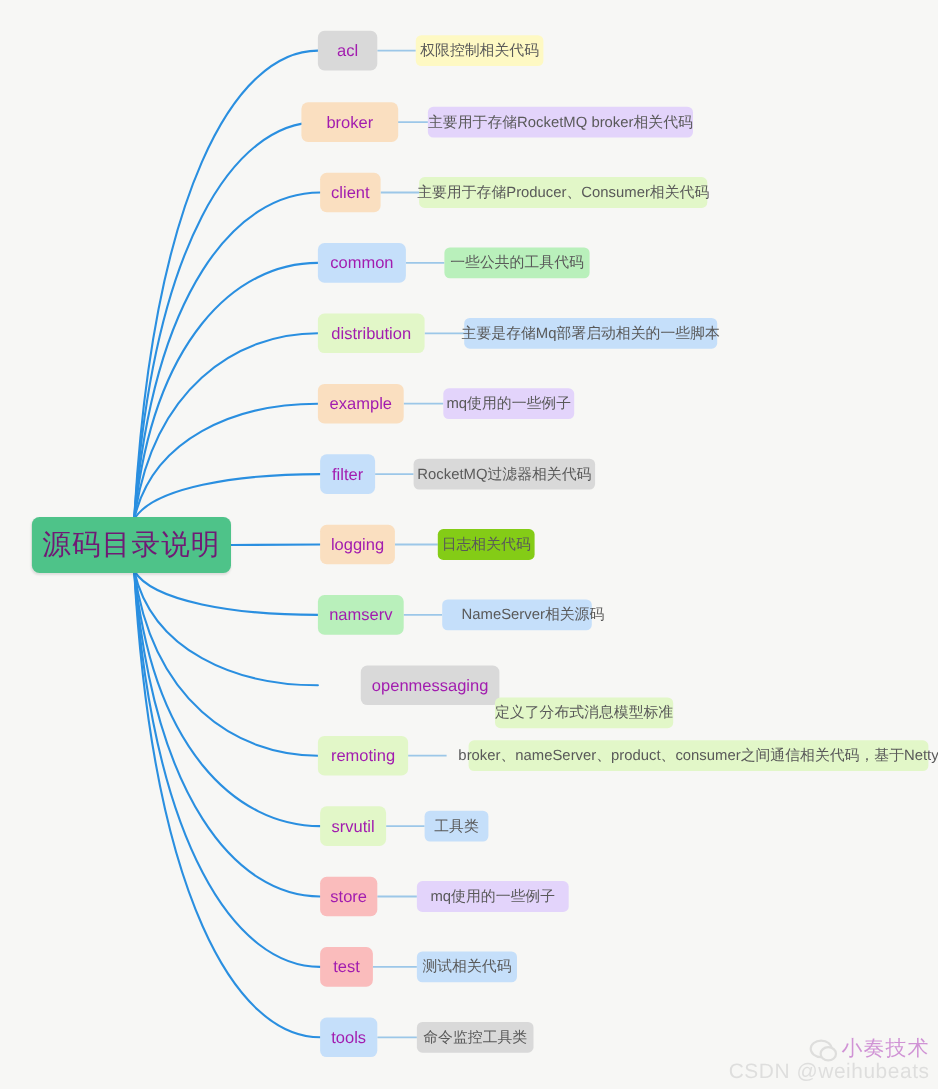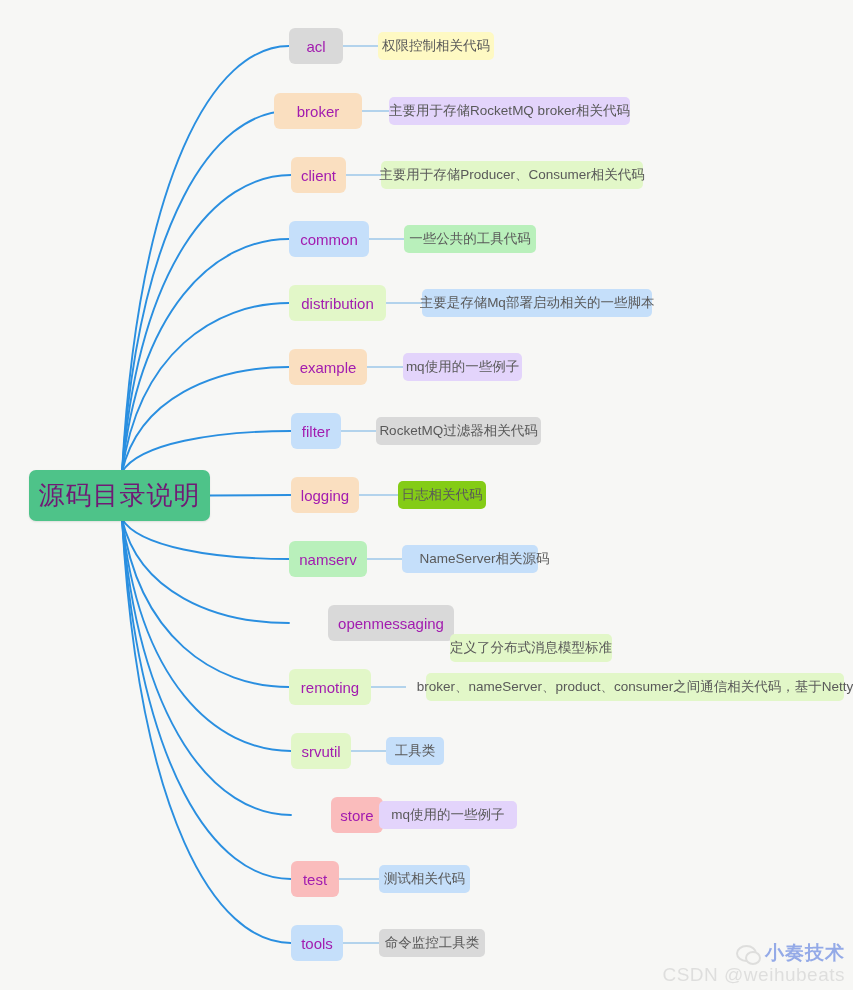--- a/index.html
+++ b/index.html
@@ -68,24 +68,23 @@
     bottom: 4px;
     text-align: right;
     pointer-events: none;
     opacity: 0.45;
   }
   .wm-line1 {
     display: flex;
     align-items: center;
     justify-content: flex-end;
     gap: 6px;
-    color: #1d4ed8;
+    color: #a21caf;
     font-size: 19px;
     letter-spacing: 1px;
-    font-weight: bold;
   }
   .wm-line2 {
     color: #c2c2c2;
     font-size: 19px;
     letter-spacing: 0.5px;
     margin-top: -2px;
   }
   .wm-logo {
     width: 26px;
     height: 22px;
@@ -219,21 +218,21 @@
       </div>
       <div class="desc" style="left: 406px; width: 418px; top: 673px; background: rgb(226, 247, 200); margin-left: 20px;">
         <span>broker、nameServer、product、consumer之间通信相关代码，基于Netty</span>
       </div>
       <div class="topic" style="left: 291px; width: 60px; top: 733px; background: rgb(226, 247, 200);">
         <span>srvutil</span>
       </div>
       <div class="desc" style="left: 386px; width: 58px; top: 737px; background: rgb(197, 223, 250);">
         <span>工具类</span>
       </div>
-      <div class="topic" style="left: 291px; width: 52px; top: 797px; background: rgb(250, 188, 188); margin-left: 40px;">
+      <div class="topic" style="left: 291px; width: 52px; top: 797px; background: rgb(250, 188, 188);">
         <span>store</span>
       </div>
       <div class="desc" style="left: 379px; width: 138px; top: 801px; background: rgb(227, 212, 251);">
         <span>mq使用的一些例子</span>
       </div>
       <div class="topic" style="left: 291px; width: 48px; top: 861px; background: rgb(250, 188, 188);">
         <span>test</span>
       </div>
       <div class="desc" style="left: 379px; width: 91px; top: 865px; background: rgb(197, 223, 250);">
         <span>测试相关代码</span>

